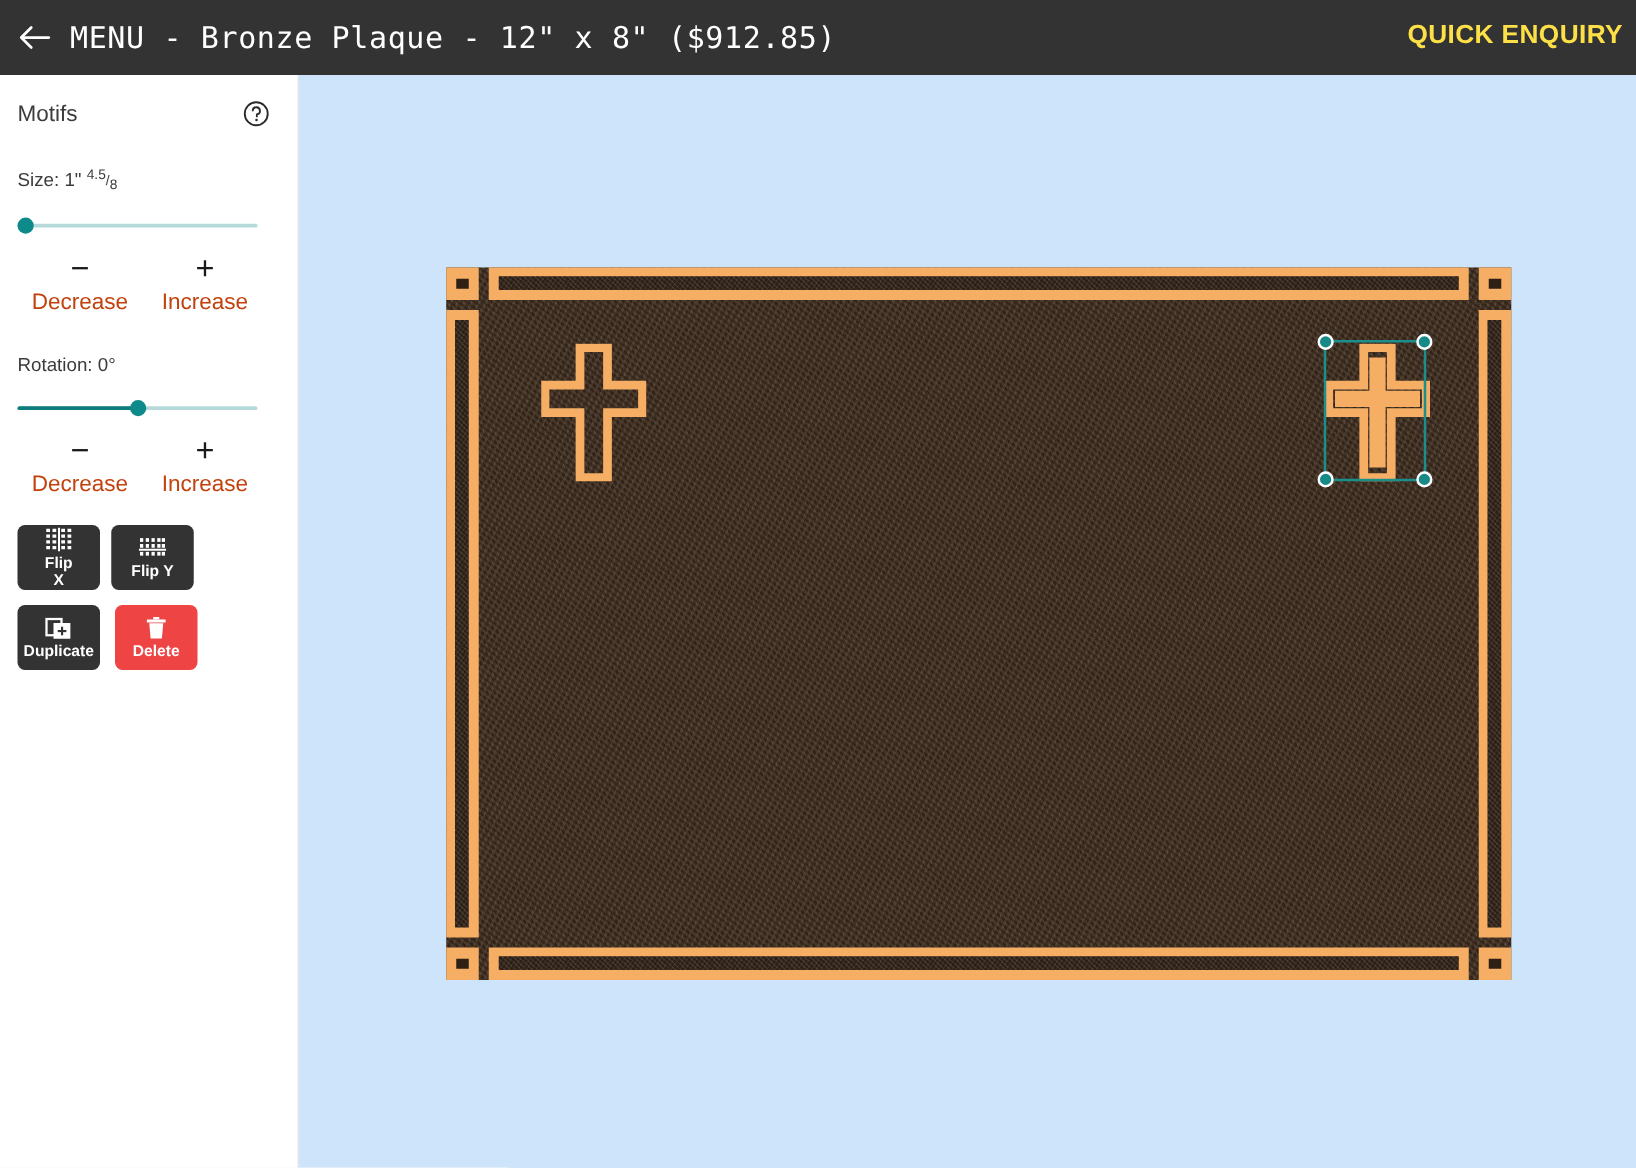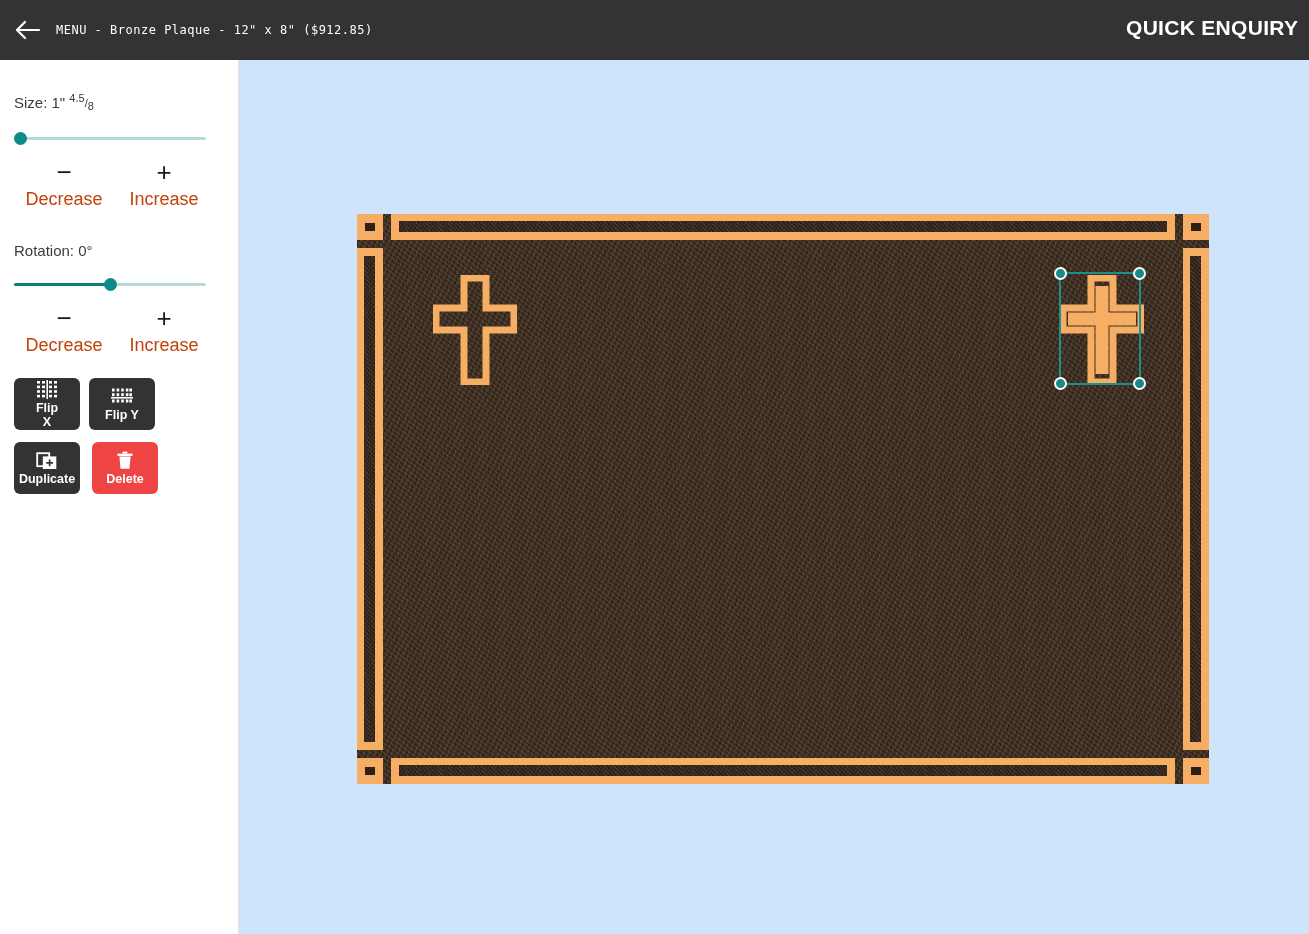--- a/index.html
+++ b/index.html
@@ -29,31 +29,31 @@
     display: flex;
     align-items: center;
     justify-content: center;
     flex: none;
     cursor: pointer;
   }
   #back-arrow svg { display: block; }
   #header-title {
     color: #ffffff;
     font-family: "DejaVu Sans Mono", monospace;
-    font-size: 12px;
+    font-size: 24px;
     letter-spacing: 0.5px;
     white-space: nowrap;
     flex: none;
     text-align: center;
   }
   #quick-enquiry {
     position: absolute;
     left: 1126px;
     top: 16px;
-    color: #ffffff;
+    color: #fde047;
     font-family: "Liberation Sans", sans-serif;
     font-size: 21px;
     font-weight: bold;
     letter-spacing: 0.3px;
     white-space: nowrap;
     cursor: pointer;
   }
 
   
   #sidebar {
@@ -268,20 +268,30 @@
       <path d="M10 2 L2 10 L10 18" fill="none" stroke="#ffffff" stroke-width="2.2" stroke-linecap="round" stroke-linejoin="round"></path>
       <path d="M2.5 10 L24 10" fill="none" stroke="#ffffff" stroke-width="2.2" stroke-linecap="round"></path>
     </svg>
   </div>
   <div id="header-title">MENU - Bronze Plaque - 12" x 8" ($912.85)</div>
   <div id="quick-enquiry">QUICK ENQUIRY</div>
 </div>
 
 <div id="sidebar">
 
+  <div id="panel-header">
+    <div id="panel-title">Motifs</div>
+    <span id="help-icon">
+      <svg width="22" height="22" viewBox="0 0 22 22" aria-hidden="true">
+        <circle cx="11" cy="11" r="9.2" fill="none" stroke="#2b2b2b" stroke-width="1.5"></circle>
+        <path d="M8.2 8.4a2.9 2.9 0 1 1 3.3 3.2v1.5" fill="none" stroke="#2b2b2b" stroke-width="1.5" stroke-linecap="round"></path>
+        <circle cx="11.2" cy="16" r="1.05" fill="#2b2b2b"></circle>
+      </svg>
+    </span>
+  </div>
 
   <div class="control-label">
     <span>Size: 1"</span>
     <span class="frac">
       <sup>4.5</sup>/<sub>8</sub>
     </span>
   </div>
 
   <div class="slider-wrap">
     <div class="slider-track"></div>

